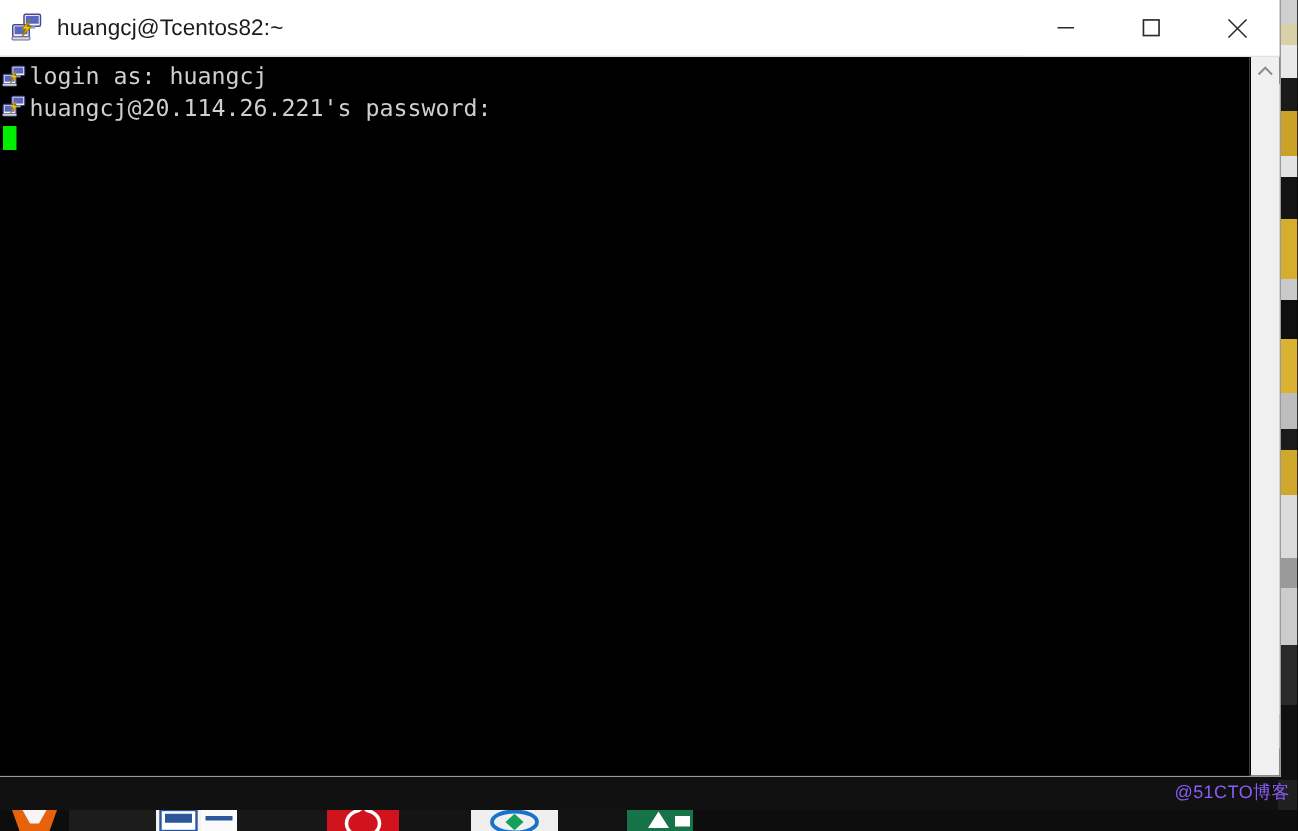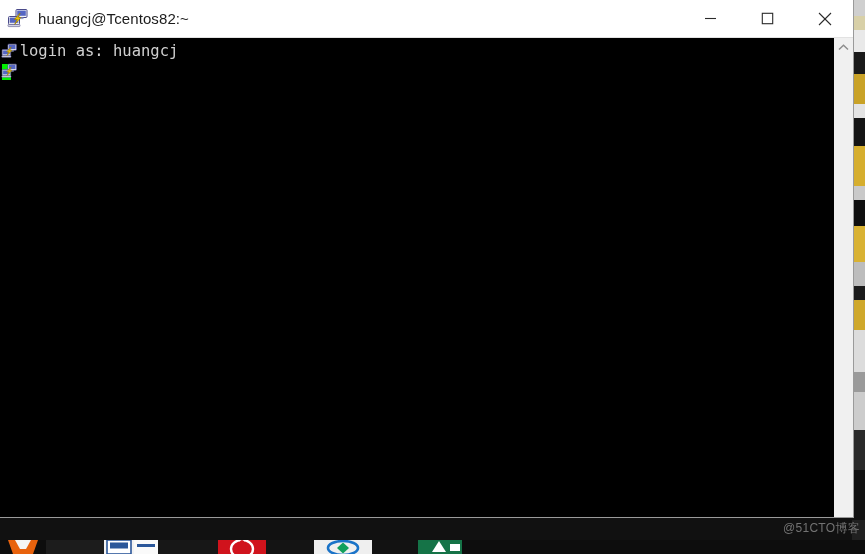--- a/index.html
+++ b/index.html
@@ -209,21 +209,21 @@
     flex: 0 0 auto;
   }
   .tb-gap { flex: 0 0 auto; height: 14px; background: #0a0a0a; }
 
   
   #watermark {
     position: absolute;
     right: 5px;
     bottom: 17px;
     font-size: 12px;
-    color: #737373;
+    color: #8b5cf6;
     font-family: "Liberation Sans", sans-serif;
     letter-spacing: 0.3px;
     white-space: nowrap;
     pointer-events: none;
   }
 </style>
 </head>
 <body>
 
 <div id="screen">
@@ -271,20 +271,21 @@
           </svg>
         </div>
       </div>
     </div>
 
     <div id="term-wrap">
 
       <div id="terminal">
 
         <div class="tline">  login as: huangcj</div>
+        <div class="tline">  huangcj@20.114.26.221's password:</div>
         <div class="tline blank"></div>
         <div class="tline"><span id="cursor"></span></div>
 
         <span class="artifact-icon a1">
           <svg viewBox="0 0 22 22" width="17" height="17">
             <rect x="9" y="1.5" width="11" height="8" rx="1" fill="#f4f4f4" stroke="#4a4a8a" stroke-width="1"></rect>
             <rect x="10.2" y="2.6" width="8.6" height="5.2" fill="#5566c4"></rect>
             <rect x="12.5" y="9.5" width="4" height="1.6" fill="#9aa0c8"></rect>
             <rect x="1.5" y="8.5" width="11" height="8" rx="1" fill="#f4f4f4" stroke="#4a4a8a" stroke-width="1"></rect>
             <rect x="2.7" y="9.6" width="8.6" height="5.2" fill="#5566c4"></rect>

